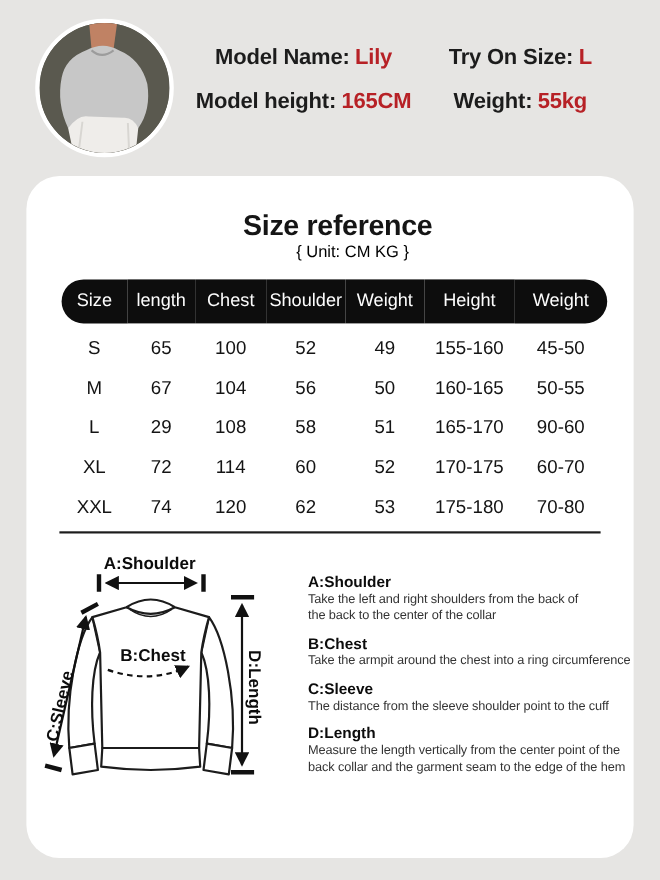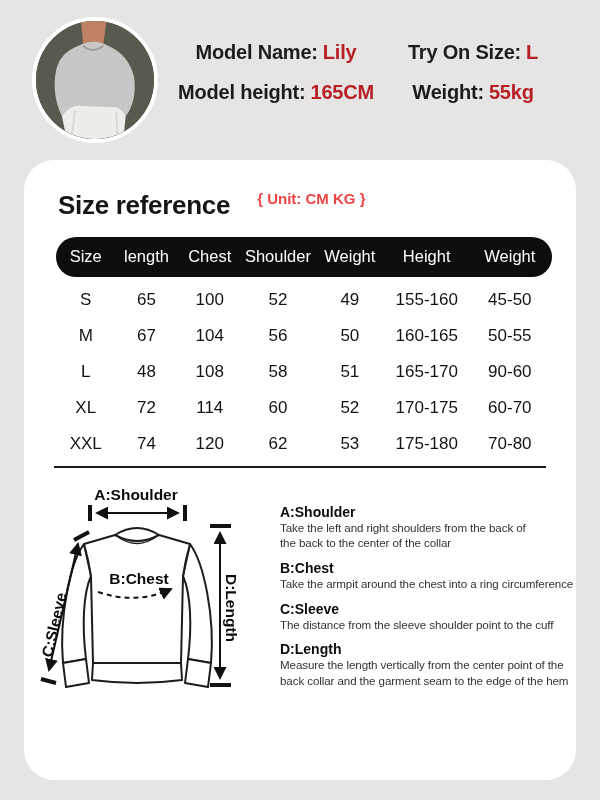--- a/index.html
+++ b/index.html
@@ -39,23 +39,23 @@
   .model-field .val { color: #b72126; margin-left: 5px; }
 
   
   .card {
     margin: 0 24px;
     height: 620px;
     background: #ffffff;
     border-radius: 30px;
     padding: 30px 20px 0 20px;
   }
-  .card-title-row { display: flex; align-items: flex-start; padding-left: 14px; }
+  .card-title-row { display: flex; align-items: center; padding-left: 14px; flex-direction: column; }
   .card-title { font-size: 26px; font-weight: bold; letter-spacing: -0.3px; }
-  .unit-note { font-size: 15px; font-weight: bold; color: #ef4444; margin-left: 27px; }
+  .unit-note { font-size: 15px; font-weight: normal; color: #000000; margin-left: 27px; }
 
   
   table.size-table {
     width: calc(100% - 16px);
     margin: 16px 4px 0 12px;
     border-collapse: separate;
     border-spacing: 0;
   }
   .size-table th {
     background: #0d0d0d;
@@ -157,21 +157,21 @@
         <td>M</td>
         <td>67</td>
         <td>104</td>
         <td>56</td>
         <td>50</td>
         <td>160-165</td>
         <td>50-55</td>
       </tr>
       <tr>
         <td>L</td>
-        <td>48</td>
+        <td>29</td>
         <td>108</td>
         <td>58</td>
         <td>51</td>
         <td>165-170</td>
         <td>90-60</td>
       </tr>
       <tr>
         <td>XL</td>
         <td>72</td>
         <td>114</td>

